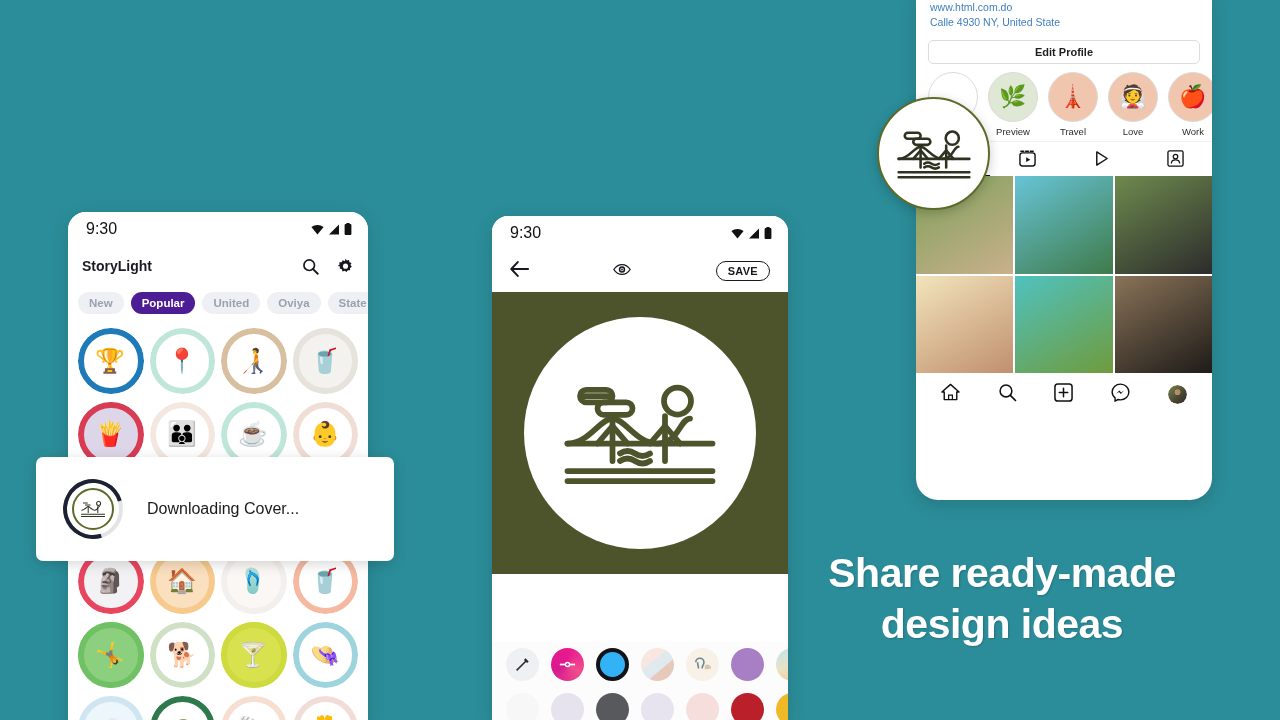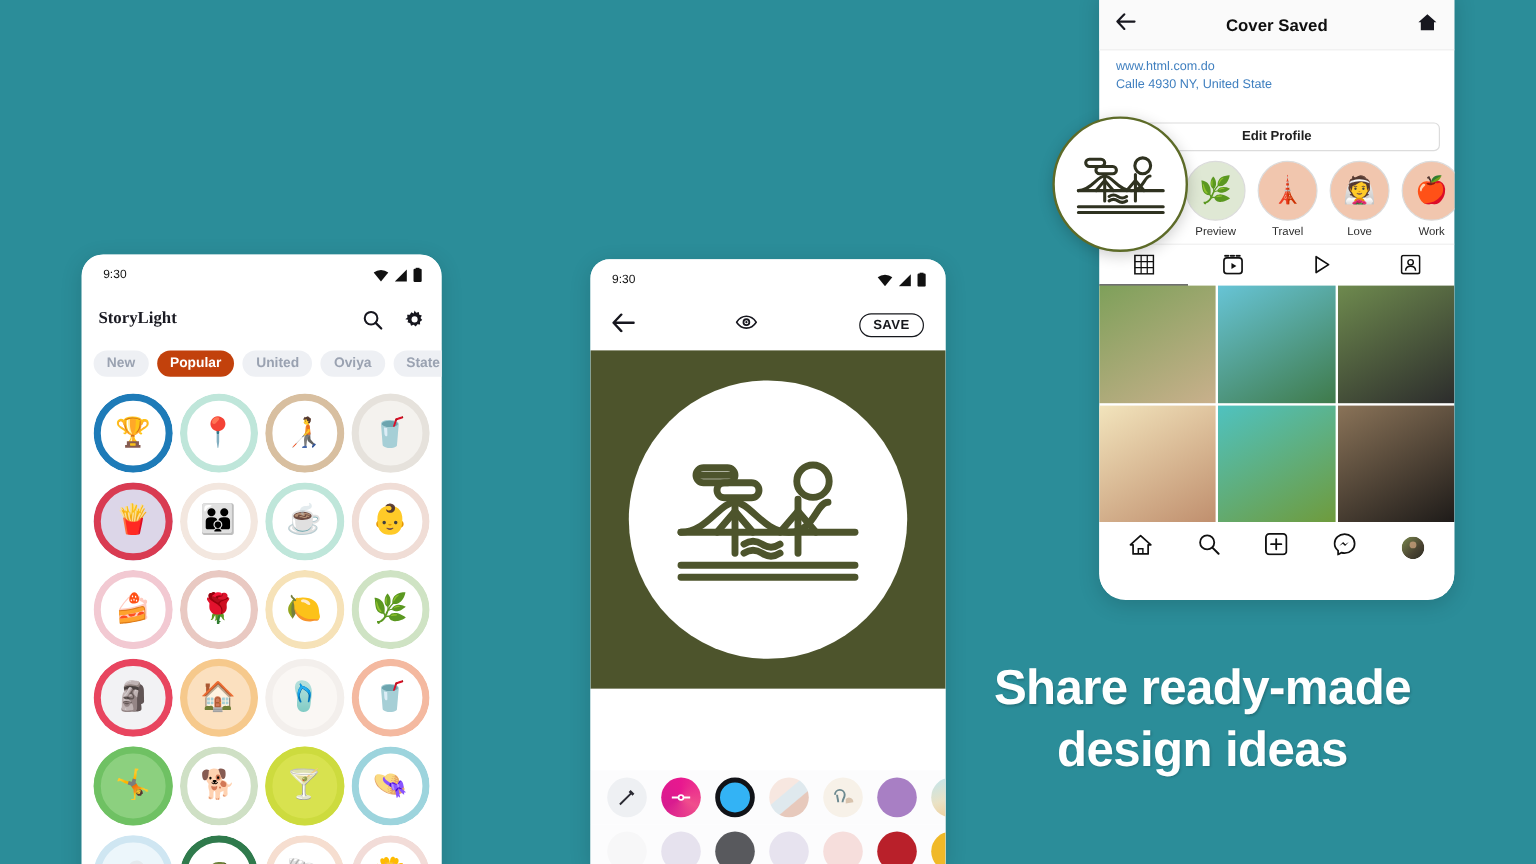--- a/index.html
+++ b/index.html
@@ -42,21 +42,21 @@
     position: absolute;
     background: #ffffff;
     overflow: hidden;
   }
   .statusbar {
     height: 34px;
     display: flex; align-items: center;
     justify-content: space-between;
     padding: 0 16px 0 18px;
     background: #ffffff;
-    font-size: 10px;
+    font-size: 16px;
     color: #111;
     font-weight: 500;
   }
   .sb-icons { display: flex; align-items: center; gap: 4px; }
   .sb-icons svg { display: block; }
 
   
   #phone1 {
     left: 68px; top: 212px;
     width: 300px; height: 520px;
@@ -65,40 +65,39 @@
   }
   #p1-appbar {
     height: 40px;
     display: flex; align-items: center;
     padding: 0 14px;
     background: #fff;
   }
   #p1-title {
     font-size: 14px; font-weight: bold; color: #1a1a22;
     flex: 1;
-    font-family: Liberation Serif, serif;
   }
   .p1-actions { display: flex; align-items: center; gap: 18px; }
   .p1-actions svg { display: block; }
 
   #p1-chips {
     display: flex; gap: 7px;
     padding: 6px 10px 8px 10px;
     background: #fff;
   }
   .chip {
     border-radius: 13px;
     background: #eef0f4;
     color: #9aa2b1;
     font-size: 11.5px;
     font-weight: bold;
     padding: 5px 11px;
     white-space: nowrap;
   }
-  .chip.active { background: #c2410c; color: #ffffff; }
+  .chip.active { background: #4c1d95; color: #ffffff; }
 
   #p1-grid {
     display: grid;
     grid-template-columns: repeat(4, 1fr);
     gap: 8px 6px;
     padding: 6px 10px;
     background: #fff;
   }
   .tile {
     width: 100%; aspect-ratio: 1/1;
@@ -224,21 +223,21 @@
     flex: 1; text-align: center;
     font-size: 14px; font-weight: bold; color: #0f0f0f;
   }
   #p3-bio {
     padding: 6px 14px 4px 14px;
     font-size: 10.5px; color: #1c1c1c;
     line-height: 1.45;
   }
   #p3-bio .link { color: #3f7fbf; }
   #p3-editbtn {
-    margin: 20px 12px 0 12px;
+    margin: 6px 12px 0 12px;
     border: 1px solid #dcdcdc;
     border-radius: 5px;
     height: 24px;
     display: flex; align-items: center; justify-content: center;
     font-size: 11px; font-weight: bold; color: #1f1f1f;
   }
   #p3-highlights {
     display: flex; gap: 10px;
     padding: 8px 12px 4px 12px;
   }
@@ -450,20 +449,38 @@
           <div class="ring" style="border-color: rgb(246, 222, 208);"></div>
           <span class="emoji">🐚</span>
         </div>
         <div class="tile" style="background: rgb(255, 255, 255);">
           <div class="ring" style="border-color: rgb(242, 220, 216);"></div>
           <span class="emoji">🌼</span>
         </div>
       </div>
   </div>
 
+  <div id="toast">
+    <div id="toast-spinner">
+      <div class="track"></div>
+      <div class="arc"></div>
+      <div class="inner">
+        <svg width="26" height="20" viewBox="0 0 64 50">
+          <g fill="none" stroke="#2f3220" stroke-width="2.6" stroke-linecap="round">
+            <path d="M8 10h10M13 15h12"></path>
+            <circle cx="46" cy="11" r="5"></circle>
+            <path d="M20 19v15M44 19v15"></path>
+            <path d="M4 28c8 0 12-9 16-9s8 9 16 9 8-9 12-9"></path>
+            <path d="M3 38h58M3 44h58"></path>
+          </g>
+        </svg>
+      </div>
+    </div>
+    <div id="toast-label">Downloading Cover...</div>
+  </div>
 
   <div class="phone" id="phone2">
 
     <div class="statusbar">
       <span>9:30</span>
       <span class="sb-icons">
         <svg width="13" height="11" viewBox="0 0 13 11">
             <path d="M6.5 10.5 0.4 3.1A9.6 9.6 0 0 1 12.6 3.1Z" fill="#111"></path>
           </svg>
         <svg width="12" height="11" viewBox="0 0 12 11">
@@ -546,33 +563,20 @@
         <div class="swatch" style="background: rgb(88, 89, 93);"></div>
         <div class="swatch" style="background: rgb(231, 227, 239);"></div>
         <div class="swatch" style="background: rgb(246, 222, 220);"></div>
         <div class="swatch" style="background: rgb(185, 32, 42);"></div>
         <div class="swatch" style="background: rgb(240, 185, 40);"></div>
       </div>
   </div>
 
   <div class="phone" id="phone3">
 
-    <div id="p3-appbar">
-      <span>
-        <svg width="17" height="14" viewBox="0 0 22 18">
-            <path d="M9 1 1.5 9 9 17M1.8 9H20" fill="none" stroke="#17171f" stroke-width="2.3" stroke-linecap="round" stroke-linejoin="round"></path>
-          </svg>
-      </span>
-      <span id="p3-appbar-title">Cover Saved</span>
-      <span>
-        <svg width="17" height="15" viewBox="0 0 20 18">
-            <path d="M10 1 1 9h2.4v8h13.2V9H19z" fill="#17171f"></path>
-          </svg>
-      </span>
-    </div>
 
     <div id="p3-bio">
       <div class="link">www.html.com.do</div>
       <div class="link">Calle 4930 NY, United State</div>
     </div>
 
     <div id="p3-editbtn">Edit Profile</div>
 
     <div id="p3-highlights">
         <div class="hl">

